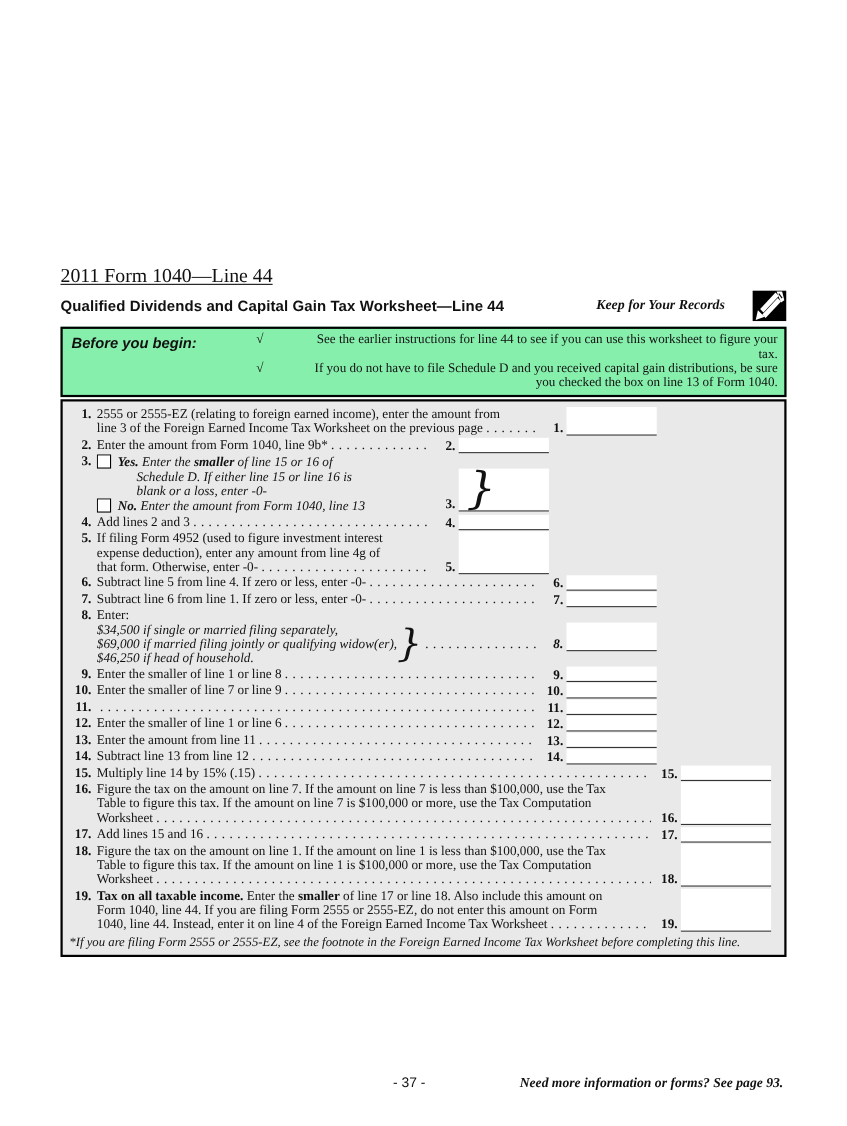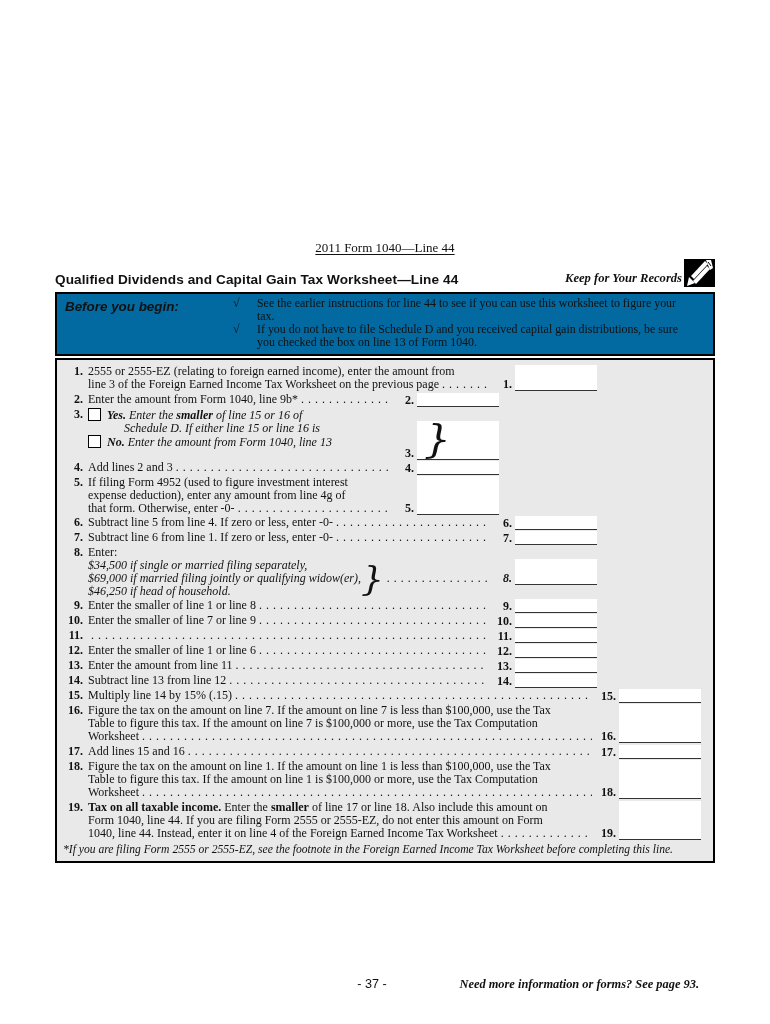--- a/index.html
+++ b/index.html
@@ -4,34 +4,34 @@
 <style>
   html,body { margin:0; padding:0; }
   body {
     width:770px; height:1024px; background:#ffffff; position:relative;
     font-family:"Liberation Serif","DejaVu Serif",serif;
     color:#111; -webkit-font-smoothing:antialiased;
   }
   .content { position:absolute; left:55px; top:240px; width:660px; }
 
   
-  .formref-row { text-align:center; font-size:13px; margin-bottom:3px; }
+  .formref-row { text-align:left; font-size:18px; margin-bottom:3px; }
   .formref { text-decoration:underline; text-underline-offset:2px; }
-  .title-row { display:flex; align-items:flex-end; margin:3px 0 5px 0; }
+  .title-row { display:flex; align-items:center; margin:3px 0 5px 0; }
   .title { flex:1; font-family:"Liberation Sans","DejaVu Sans",sans-serif; font-weight:bold; font-size:13.6px; letter-spacing:.1px; }
-  .keep { font-style:italic; font-weight:bold; font-size:12.6px; margin:0 2px 1px 0; white-space:nowrap; }
+  .keep { font-style:italic; font-weight:bold; font-size:12.6px; margin:0 25px 1px 0; white-space:nowrap; }
   .pencil-box { width:31px; height:28px; flex:none; }
 
   
-  .before-box { border:2px solid #000; background:#0369a1; padding:3px 6px 5px 8px; display:flex; margin-bottom:2px; }
+  .before-box { border:2px solid #000; background:#86efac; padding:3px 6px 5px 8px; display:flex; margin-bottom:2px; }
   .byb-label { width:168px; flex:none; font-family:"Liberation Sans","DejaVu Sans",sans-serif; font-weight:bold; font-style:italic; font-size:13.4px; padding-top:2px; }
   .byb-items { flex:1; min-width:0; font-size:11.9px; line-height:12.9px; }
   .byb-item { display:flex; }
   .byb-check { width:24px; flex:none; font-size:12px; }
-  .byb-text { flex:1; min-width:0; }
+  .byb-text { flex:1; min-width:0;text-align:right; }
   .byb-text .ln { white-space:nowrap; overflow:hidden; }
 
   
   .ws-box { border:2px solid #000; background:#e9e9e9; padding:5px 4px 5px 6px; font-size:12px; line-height:13px; }
   .row { display:flex; margin-bottom:1px; }
   .lnum { flex:none; width:20px; text-align:right; font-weight:bold; margin-right:5px; }
   .text { flex:1; min-width:0; }
   .ln { white-space:nowrap; overflow:hidden; }
   .leader { display:flex; align-items:baseline; overflow:hidden; }
   .leader .lt { white-space:pre; flex:none; }
@@ -51,21 +51,21 @@
   .b3 { font-size:42px; line-height:40px; margin-top:11px; transform:scaleY(.95); }
   .b8 { font-size:36px; line-height:36px; margin-top:2px; transform:scaleY(.95); }
   .ne3 { align-self:flex-start; margin-top:13px; height:39px; }
   .tail8 { flex:1; min-width:0; display:flex; align-items:flex-end; height:26px; }
   .tail8 .dots { align-self:flex-end; }
   .footnote { font-style:italic; font-size:11.6px; margin-top:3px; white-space:nowrap; overflow:hidden; }
 
   
   .footer { position:absolute; left:55px; top:977px; width:660px; height:16px; }
   .pageno { position:absolute; left:317px; transform:translateX(-50%); font-family:"Liberation Sans","DejaVu Sans",sans-serif; font-weight:normal; font-size:12.6px; }
-  .moreinfo { position:absolute; right:16px; top:0; font-weight:bold; font-style:italic; font-size:12.4px; }
+  .moreinfo { position:absolute; right:3px; top:0; font-weight:bold; font-style:italic; font-size:12.4px; }
 </style>
 </head>
 <body>
 
 <div class="content">
 
   <div class="formref-row">
     <span class="formref">2011 Form 1040—Line 44</span>
   </div>
   <div class="title-row">
@@ -136,20 +136,21 @@
       <div class="sp sp-mid"></div>
     </div>
 
     <div class="row">
       <span class="lnum">3.</span>
       <div class="text">
         <div class="subrow">
           <div class="cbblock">
             <div class="ln"><span class="checkbox"></span><b>Yes.</b><span> Enter the </span><b>smaller</b><span> of line 15 or 16 of</span></div>
             <div class="ln ind-yes">Schedule D. If either line 15 or line 16 is</div>
+            <div class="ln ind-yes">blank or a loss, enter -0-</div>
             <div class="ln"><span class="checkbox"></span><b>No.</b><span>  Enter the amount from Form 1040, line 13</span></div>
           </div>
           <div class="brace b3">}</div>
         </div>
       </div>
       <div class="numentry ne3">
           <span class="rnum">3.</span>
           <div class="entry"></div>
         </div>
       <div class="sp sp-mid"></div>

